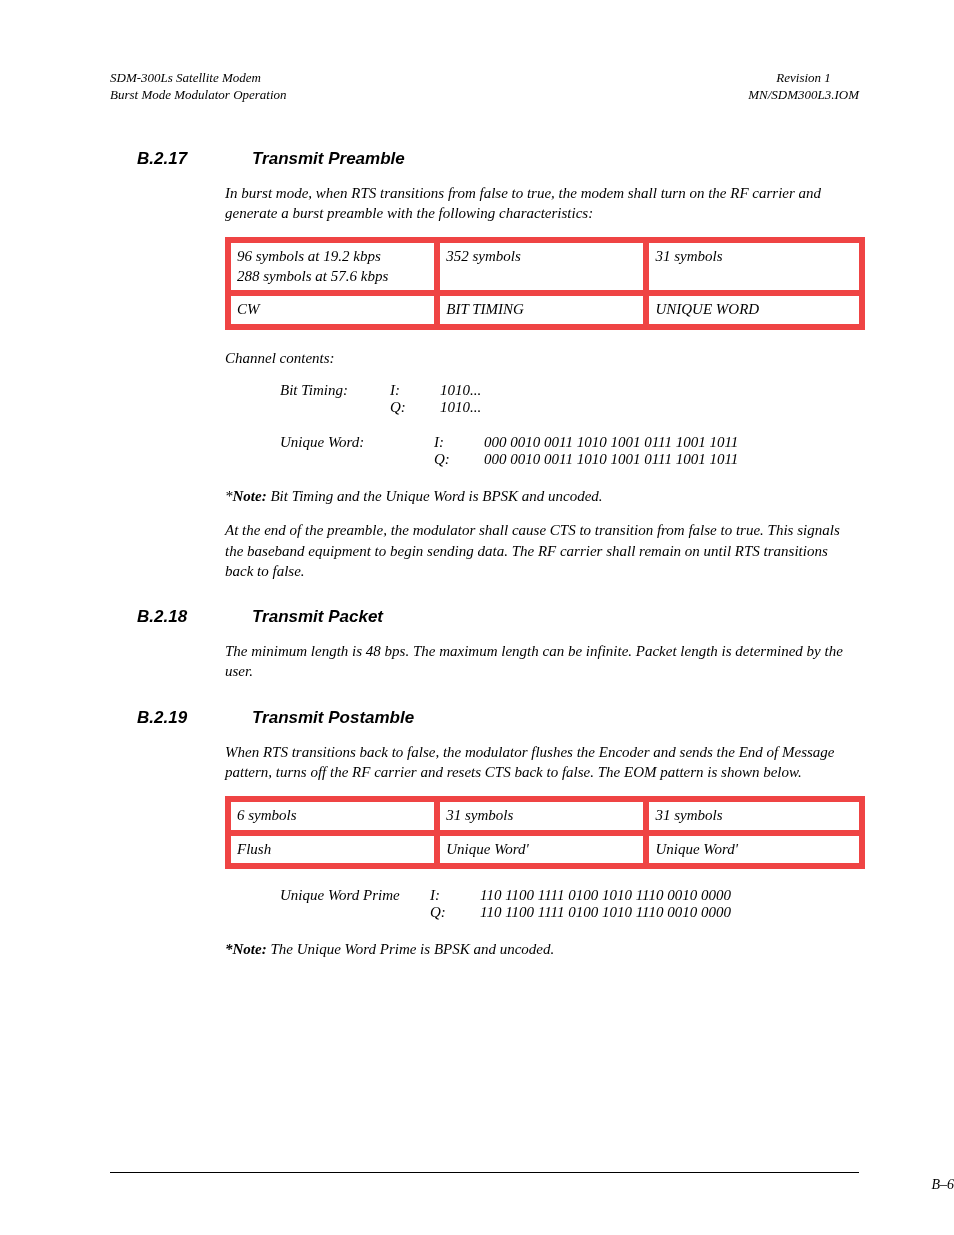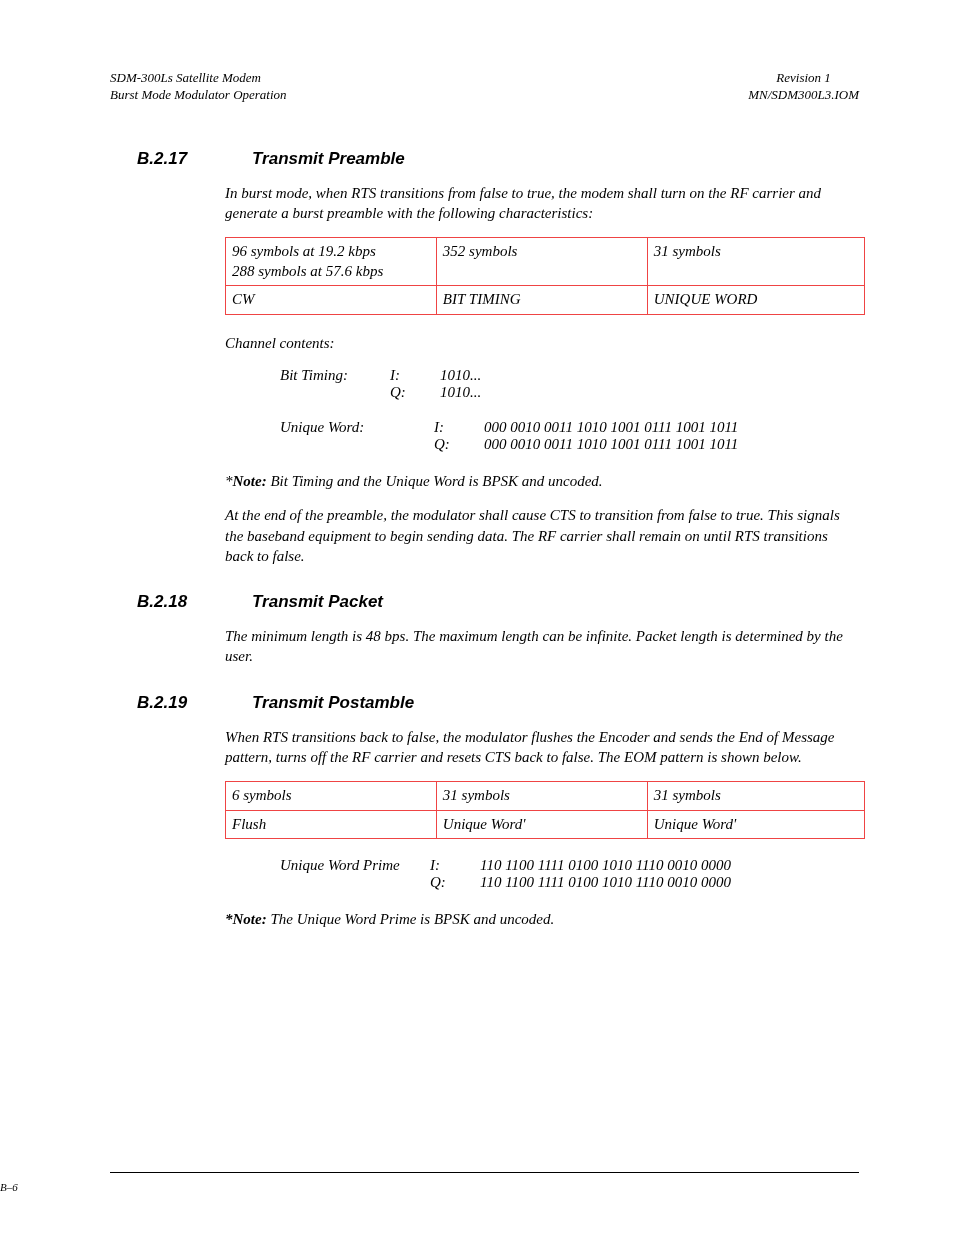--- a/index.html
+++ b/index.html
@@ -39,21 +39,21 @@
   .section-num { width: 115px; }
   .body-text { margin-left: 115px; line-height: 1.35; margin-bottom: 14px; }
   table.box {
     border-collapse: collapse;
     width: 640px;
     margin-left: 115px;
     margin-top: 4px;
     margin-bottom: 18px;
   }
   table.box td {
-    border: 1px solid #ef4444;
+    border: 6px solid #ef4444;
     padding: 4px 6px;
     vertical-align: top;
     font-size: 15px;
     line-height: 1.3;
   }
   .defs { margin-left: 170px; margin-bottom: 18px; }
   .defs-row { display: flex; margin-bottom: 18px; }
   .defs-label { width: 110px; }
   .defs-col { width: 50px; }
   .uwp-row { margin-left: 170px; display: flex; margin-bottom: 18px; margin-top: 6px; }
@@ -62,22 +62,22 @@
   .footer-line {
     border-top: 1px solid #000;
     position: absolute;
     left: 110px; right: 95px;
     bottom: 62px;
   }
   .page-num {
     position: absolute;
     bottom: 42px;
     left: 0; right: 0;
-    text-align: left;
-    font-size: 11px;
+    text-align: right;
+    font-size: 14px;
   }
   b { font-weight: bold; }
 </style>
 </head>
 <body>
 
 <div class="page">
 
   <div class="header">
     <div class="header-left">SDM-300Ls Satellite Modem

